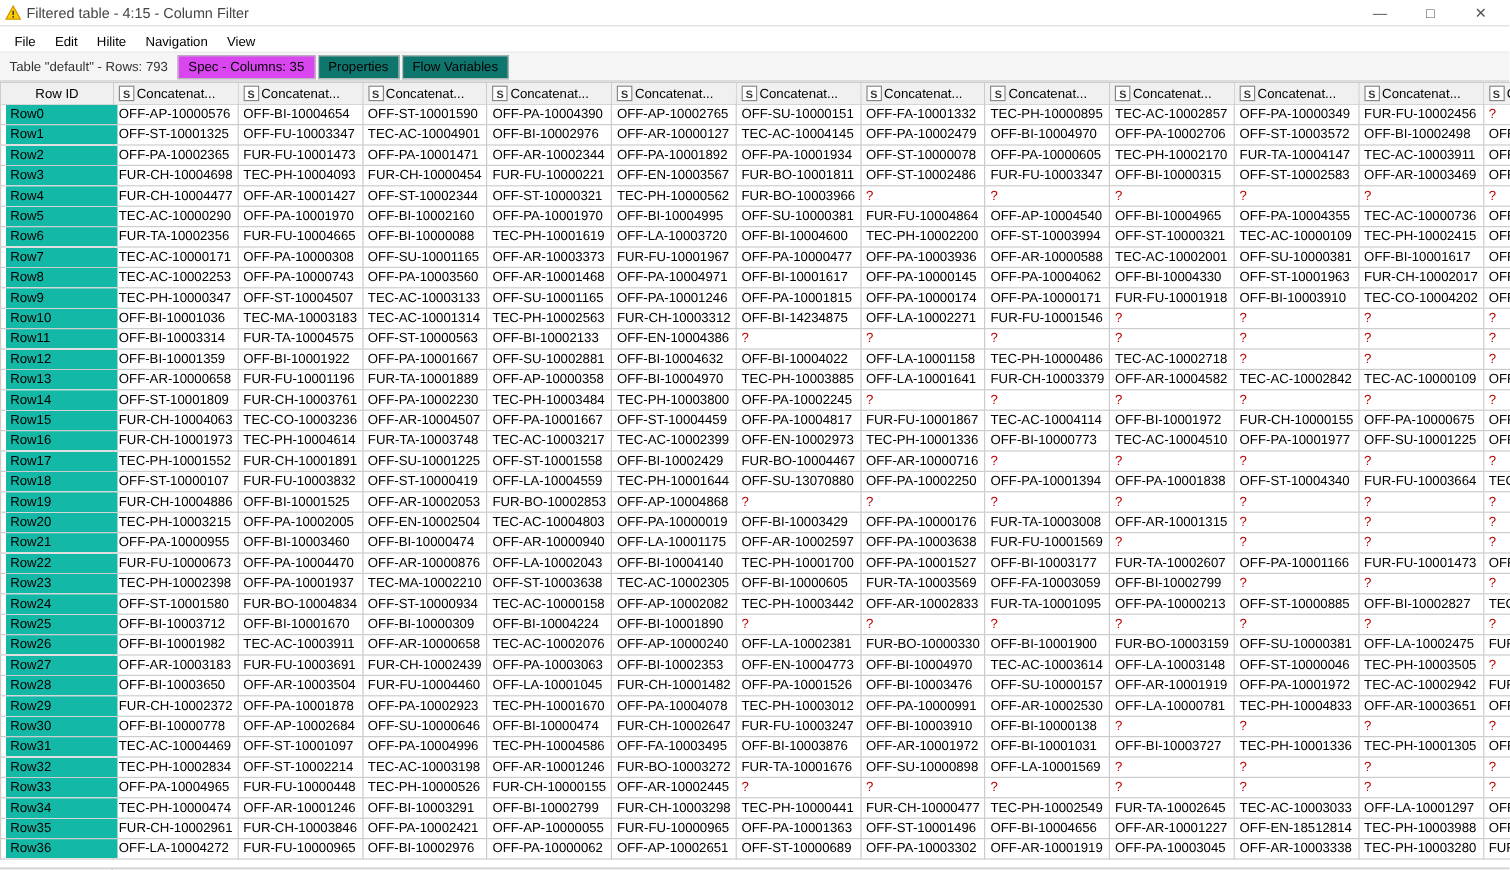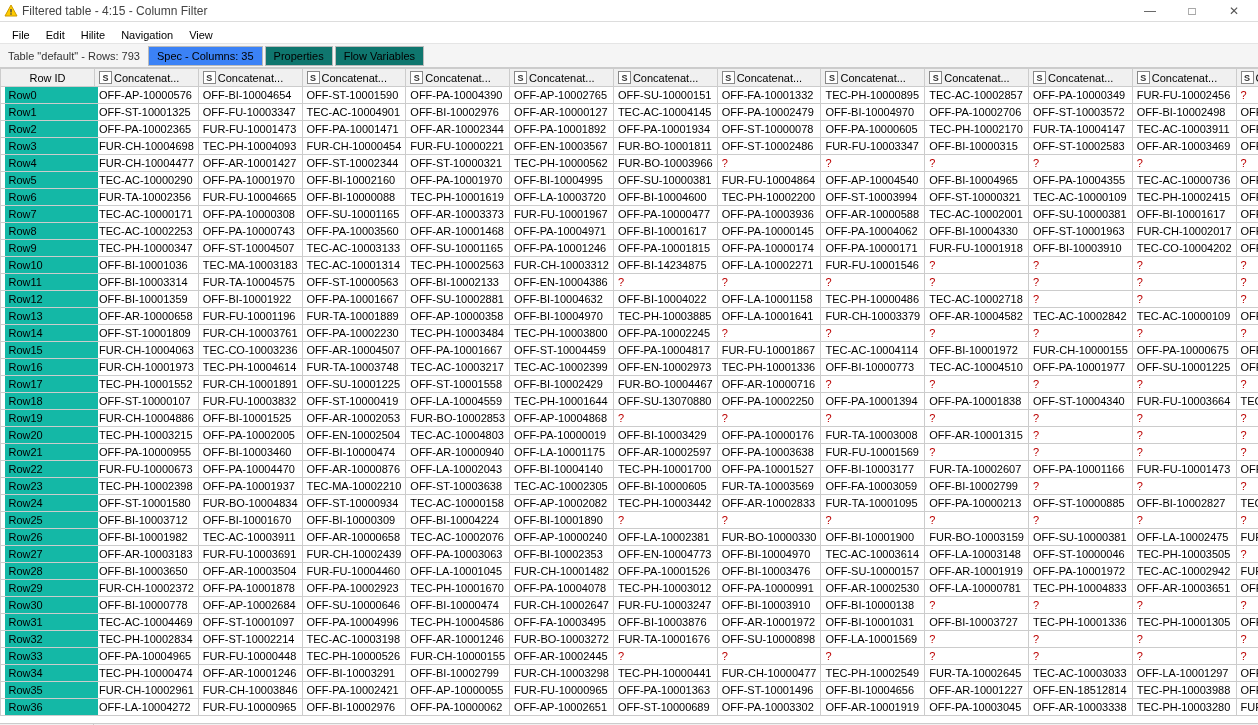--- a/index.html
+++ b/index.html
@@ -8,21 +8,21 @@
   .titlebar .warn{width:14px;height:14px;margin-right:4px;display:inline-block}
   .titlebar .warn svg{display:block}
   .titlebar .title{flex:1;font-size:12px;color:#444}
   .winbtns{display:flex;gap:2px}
   .winbtn{width:40px;height:20px;display:flex;align-items:center;justify-content:center;color:#555;font-size:12px}
   .menubar{height:22px;display:flex;align-items:flex-end;padding:0 4px;border-bottom:1px solid #e5e5e5}
   .menubar span{padding:2px 8px}
   .toolbar{height:24px;display:flex;align-items:center;padding:0 2px;border-bottom:1px solid #ccc;background:#f5f5f5}
   .toolbar .label{padding:2px 6px;color:#333}
   .toolbar .tab{padding:3px 8px;border:1px solid #bbb;background:#0f766e;margin-left:2px;font-size:11px}
-  .toolbar .tab.active{background:#3b82f6}
+  .toolbar .tab.active{background:#d946ef}
   .gridwrap{overflow:auto;height:calc(100vh - 70px);position:relative}
   table{border-collapse:collapse;table-layout:fixed;width:max-content}
   th,td{border:1px solid #ccc;padding:2px 4px;height:17px;white-space:nowrap;overflow:hidden;text-overflow:ellipsis;font-size:11px;text-align:left;vertical-align:middle}
   th{background:#f0f0f0;position:sticky;top:0;z-index:2;font-weight:normal}
   th.rowidh{width:94px;font-weight:normal;text-align:center}
   th.colh{width:94px}
   th.colh .hdr{display:flex;align-items:center;gap:2px}
   .sicon{display:inline-flex;width:13px;height:13px;border:1px solid #888;align-items:center;justify-content:center;font-size:9px;font-weight:bold;background:#fff;color:#333;flex-shrink:0}
   td.rowid{background:#14b8a6;width:94px;position:sticky;left:4px;z-index:1}
   td.cell{width:94px}

